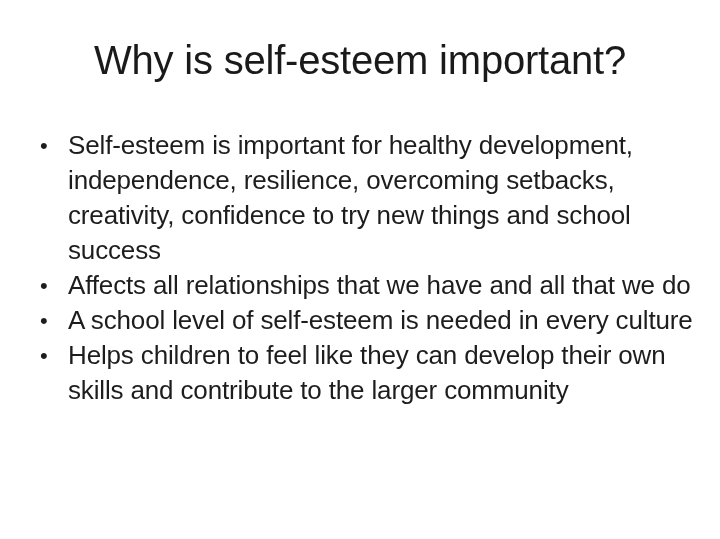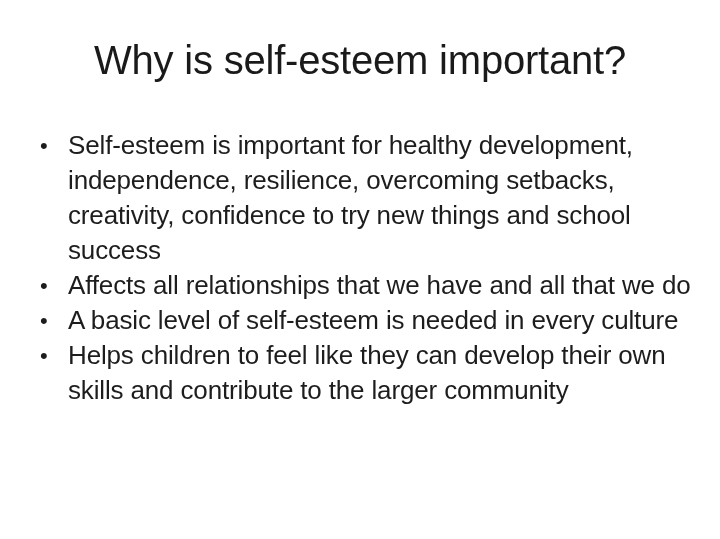--- a/index.html
+++ b/index.html
@@ -82,21 +82,21 @@
       <span class="bullet-text">Self-esteem is important for healthy development, independence, resilience, overcoming setbacks, creativity, confidence to try new things and school success</span>
     </li>
 
     <li class="bullet-item">
       <span class="bullet-marker">•</span>
       <span class="bullet-text">Affects all relationships that we have and all that we do</span>
     </li>
 
     <li class="bullet-item">
       <span class="bullet-marker">•</span>
-      <span class="bullet-text">A basic level of self-esteem is needed in every culture</span>
+      <span class="bullet-text">A school level of self-esteem is needed in every culture</span>
     </li>
 
     <li class="bullet-item">
       <span class="bullet-marker">•</span>
       <span class="bullet-text">Helps children to feel like they can develop their own skills and contribute to the larger community</span>
     </li>
 
   </ul>
 
 </div>

